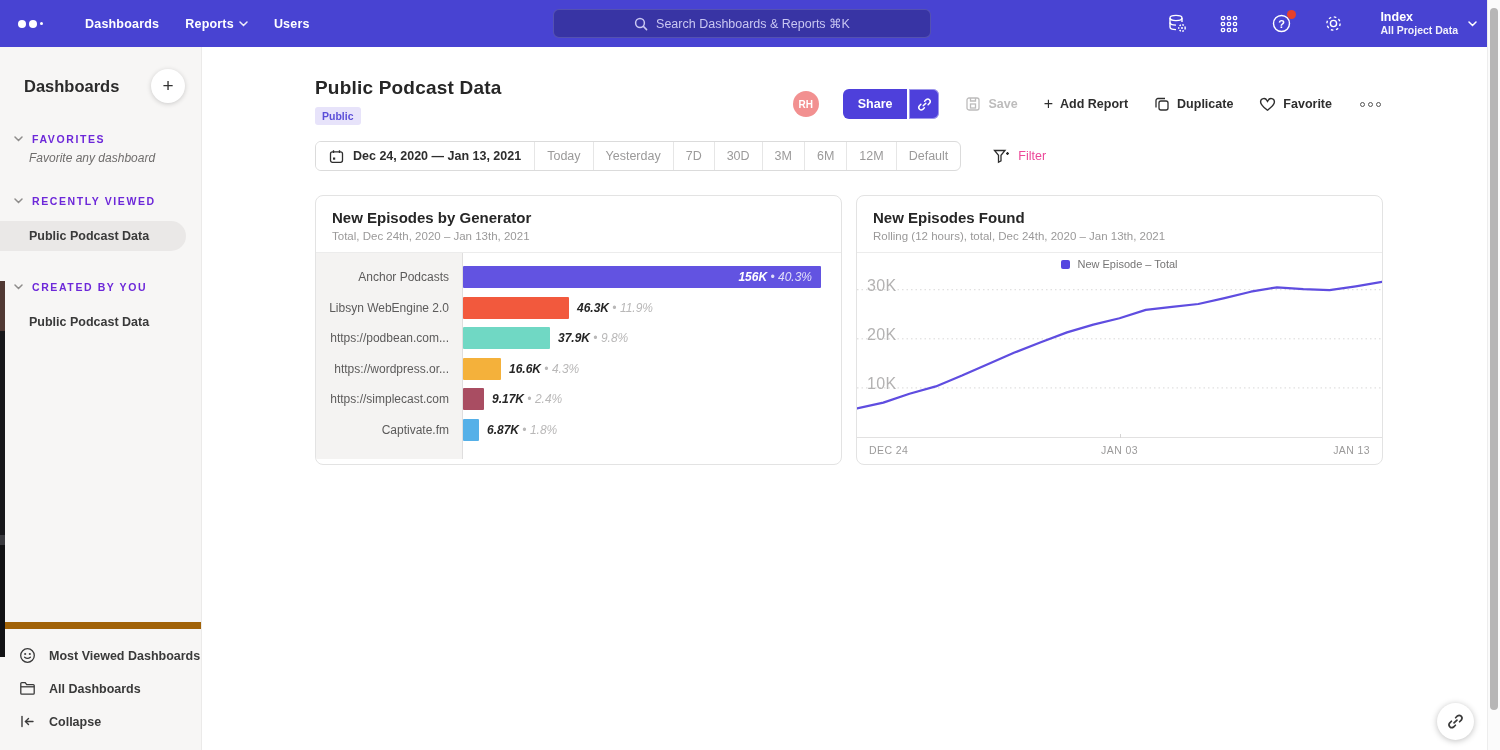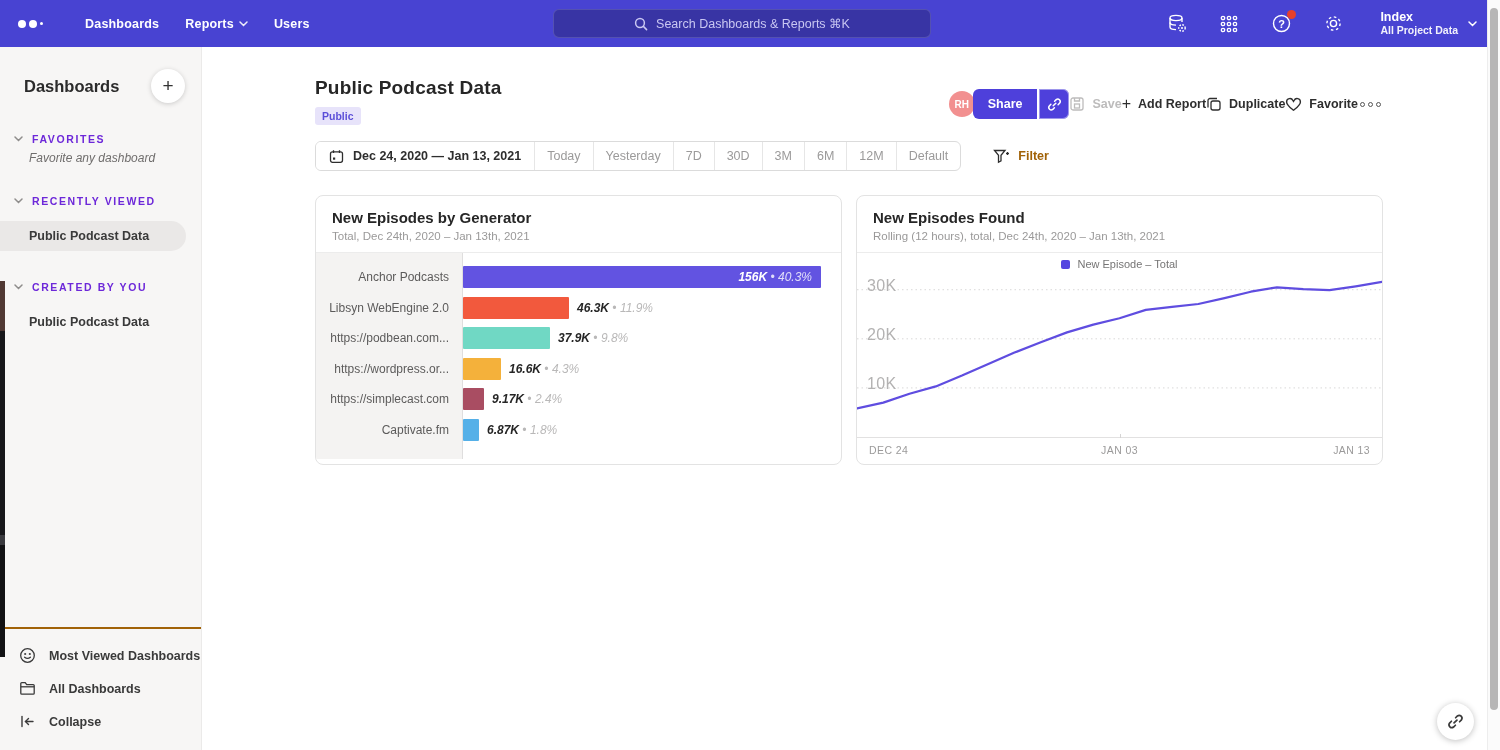--- a/index.html
+++ b/index.html
@@ -28,50 +28,50 @@
   
   .sidebar { position:absolute; top:47px; left:0; width:202px; height:703px; background:#F7F6F5; border-right:1px solid #EBEAE9; z-index:10; }
   .sb-head { display:flex; align-items:center; justify-content:space-between; padding:22px 16px 0 24px; }
   .sb-title { font-size:16.5px; font-weight:700; color:#2b2b2b; }
   .sb-plus { width:34px; height:34px; border-radius:50%; background:#fff; box-shadow:0 1px 5px rgba(0,0,0,.18); display:flex; align-items:center; justify-content:center; font-size:19px; color:#333; cursor:pointer; font-weight:400; }
   .sb-section-head { display:flex; align-items:center; gap:9px; padding-left:14px; margin-top:30px; color:#6d28d9; cursor:pointer; }
   .sb-section-head .lbl { font-size:10.5px; font-weight:700; letter-spacing:1.6px; }
   .sb-empty { font-size:12px; font-style:italic; color:#6f6d6c; padding-left:29px; margin-top:6px; }
   .sb-item { position:relative; height:30px; display:flex; align-items:center; padding-left:29px; font-size:12.5px; font-weight:700; color:#3a3a3a; margin-top:14px; cursor:pointer; width:186px; }
   .sb-item.selected { background:#EAE8E7; border-radius:0 16px 16px 0; }
-  .sb-footer { position:absolute; left:0; right:0; bottom:0; border-top:2px solid #a16207; padding:10px 0 12px; }
+  .sb-footer { position:absolute; left:0; right:0; bottom:0; border-top:7px solid #a16207; padding:10px 0 12px; }
   .sb-foot-item { display:flex; align-items:center; gap:13px; padding:8px 0 8px 19px; font-size:12.5px; font-weight:700; color:#3a3a3a; cursor:pointer; }
   .sb-foot-item svg { flex:none; }
 
   
   .edge-strip { position:absolute; left:0; width:5px; z-index:50; }
 
   
   .main { position:absolute; top:47px; left:202px; width:1285px; height:703px; background:#fff; overflow:hidden; }
   .page-head { display:flex; justify-content:space-between; align-items:flex-start; padding:30px 104px 0 113px; }
   .page-title { font-size:19px; font-weight:700; color:#262626; letter-spacing:.2px; }
   .page-badge { display:inline-block; margin-top:8px; background:#E7E3FA; color:#5B4ED8; font-size:10.5px; font-weight:700; padding:3px 7px; border-radius:3px; }
 
-  .actions { display:flex; align-items:center; margin-top:12px; }
+  .actions { display:flex; align-items:center; gap:26px; margin-top:12px; }
   .avatar { width:26px; height:26px; border-radius:50%; background:#F29090; color:#fff; font-size:10px; font-weight:700; display:flex; align-items:center; justify-content:center; cursor:pointer; }
   .share-group { display:flex; gap:2px; margin-left:-2px; }
   .btn-share { background:#4E40DB; color:#fff; font-size:12.5px; font-weight:700; padding:0 15px; height:30px; border:none; border-radius:6px 0 0 6px; cursor:pointer; }
   .btn-share-link { background:#4E40DB; width:30px; height:30px; border:none; border-radius:0 6px 6px 0; display:flex; align-items:center; justify-content:center; cursor:pointer; box-shadow:inset 0 0 0 1px rgba(255,255,255,.45); }
   .action-item { display:flex; align-items:center; gap:7px; font-size:12.5px; font-weight:700; color:#2e2e2e; cursor:pointer; }
   .action-item.disabled { color:#bdbcbc; cursor:default; }
   .action-plus { font-size:16px; font-weight:400; line-height:1; margin-top:-1px; }
   .dots-menu { display:flex; gap:3px; cursor:pointer; padding:4px 2px; }
   .dots-menu i { width:5px; height:5px; border:1.4px solid #555; border-radius:50%; display:block; }
 
   
   .filter-bar { display:flex; align-items:center; gap:32px; padding:16px 0 0 113px; }
   .date-control { display:flex; align-items:stretch; height:30px; border:1px solid #DBDBDB; border-radius:6px; overflow:hidden; background:#fff; }
   .date-main { display:flex; align-items:center; gap:9px; padding:0 13px; font-size:12.5px; font-weight:700; color:#2e2e2e; background:#fff; cursor:pointer; }
   .preset { display:flex; align-items:center; padding:0 12px; font-size:12.5px; font-weight:400; color:#9b9a9a; border-left:1px solid #E6E6E6; cursor:pointer;text-align:right; }
-  .filter-btn { display:flex; align-items:center; gap:8px; font-size:12.5px; font-weight:700; color:#a16207; cursor:pointer; }
+  .filter-btn { display:flex; align-items:center; gap:8px; font-size:12.5px; font-weight:400; color:#ec4899; cursor:pointer; }
 
   
   .cards { display:flex; gap:14px; padding:24px 0 0 113px; }
   .card { width:527px; height:270px; background:#fff; border:1px solid #E3E3E3; border-radius:8px; overflow:hidden; }
   .card-head { padding:13px 16px 10px; border-bottom:1px solid #ECECEC; }
   .card-title { font-size:15px; font-weight:700; color:#262626; }
   .card-sub { font-size:11.5px; color:#9a9999; margin-top:4px; }
 
   
   .bar-body { position:relative; height:206px; }

